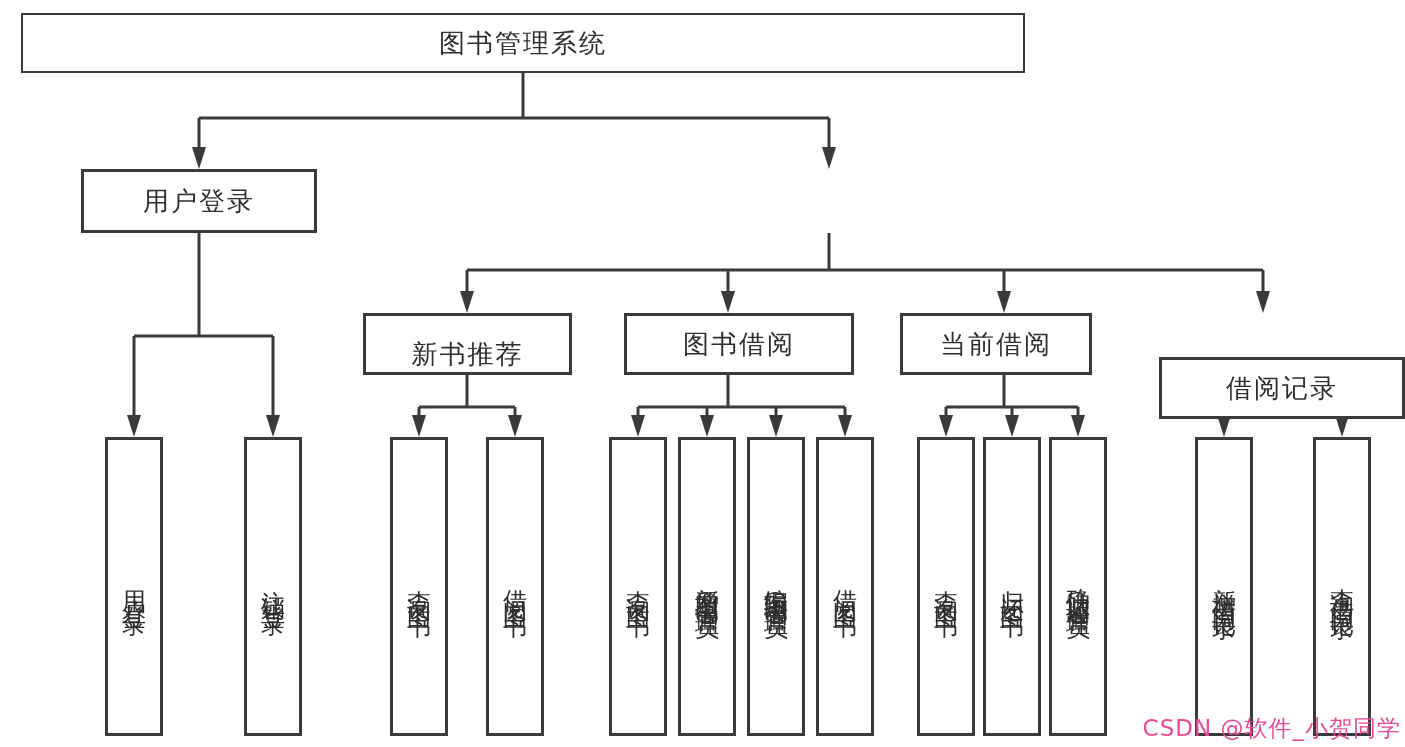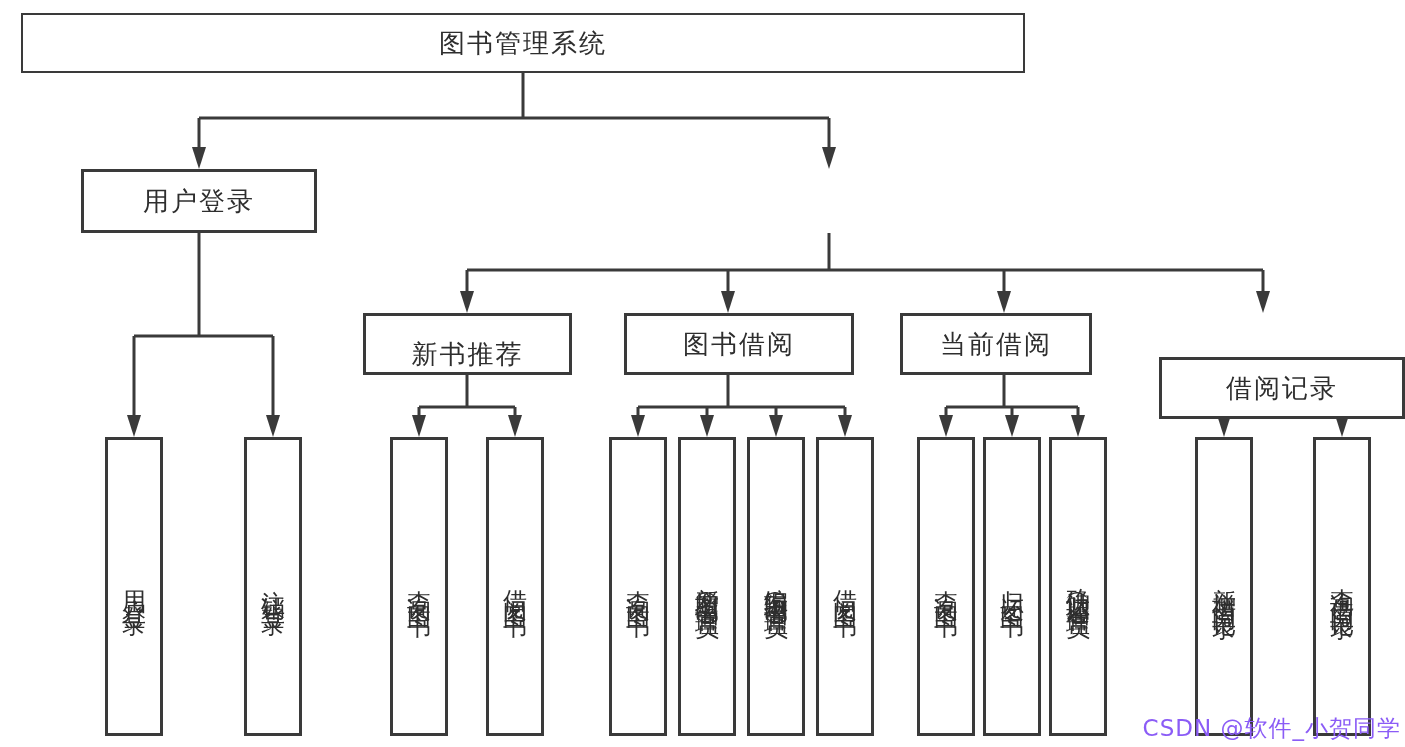--- a/index.html
+++ b/index.html
@@ -41,21 +41,21 @@
     font-size: 24px;
     letter-spacing: 8px;
     color: #2e2e2e;
     line-height: 1;
   }
   .watermark {
     position: absolute;
     right: 4px;
     bottom: 3px;
     font-size: 23px;
-    color: #8b5cf6;
+    color: #ec4899;
     letter-spacing: 1px;
     white-space: nowrap;
     z-index: 5;
   }
 </style>
 </head>
 <body>
 
 <div class="stage">
 

